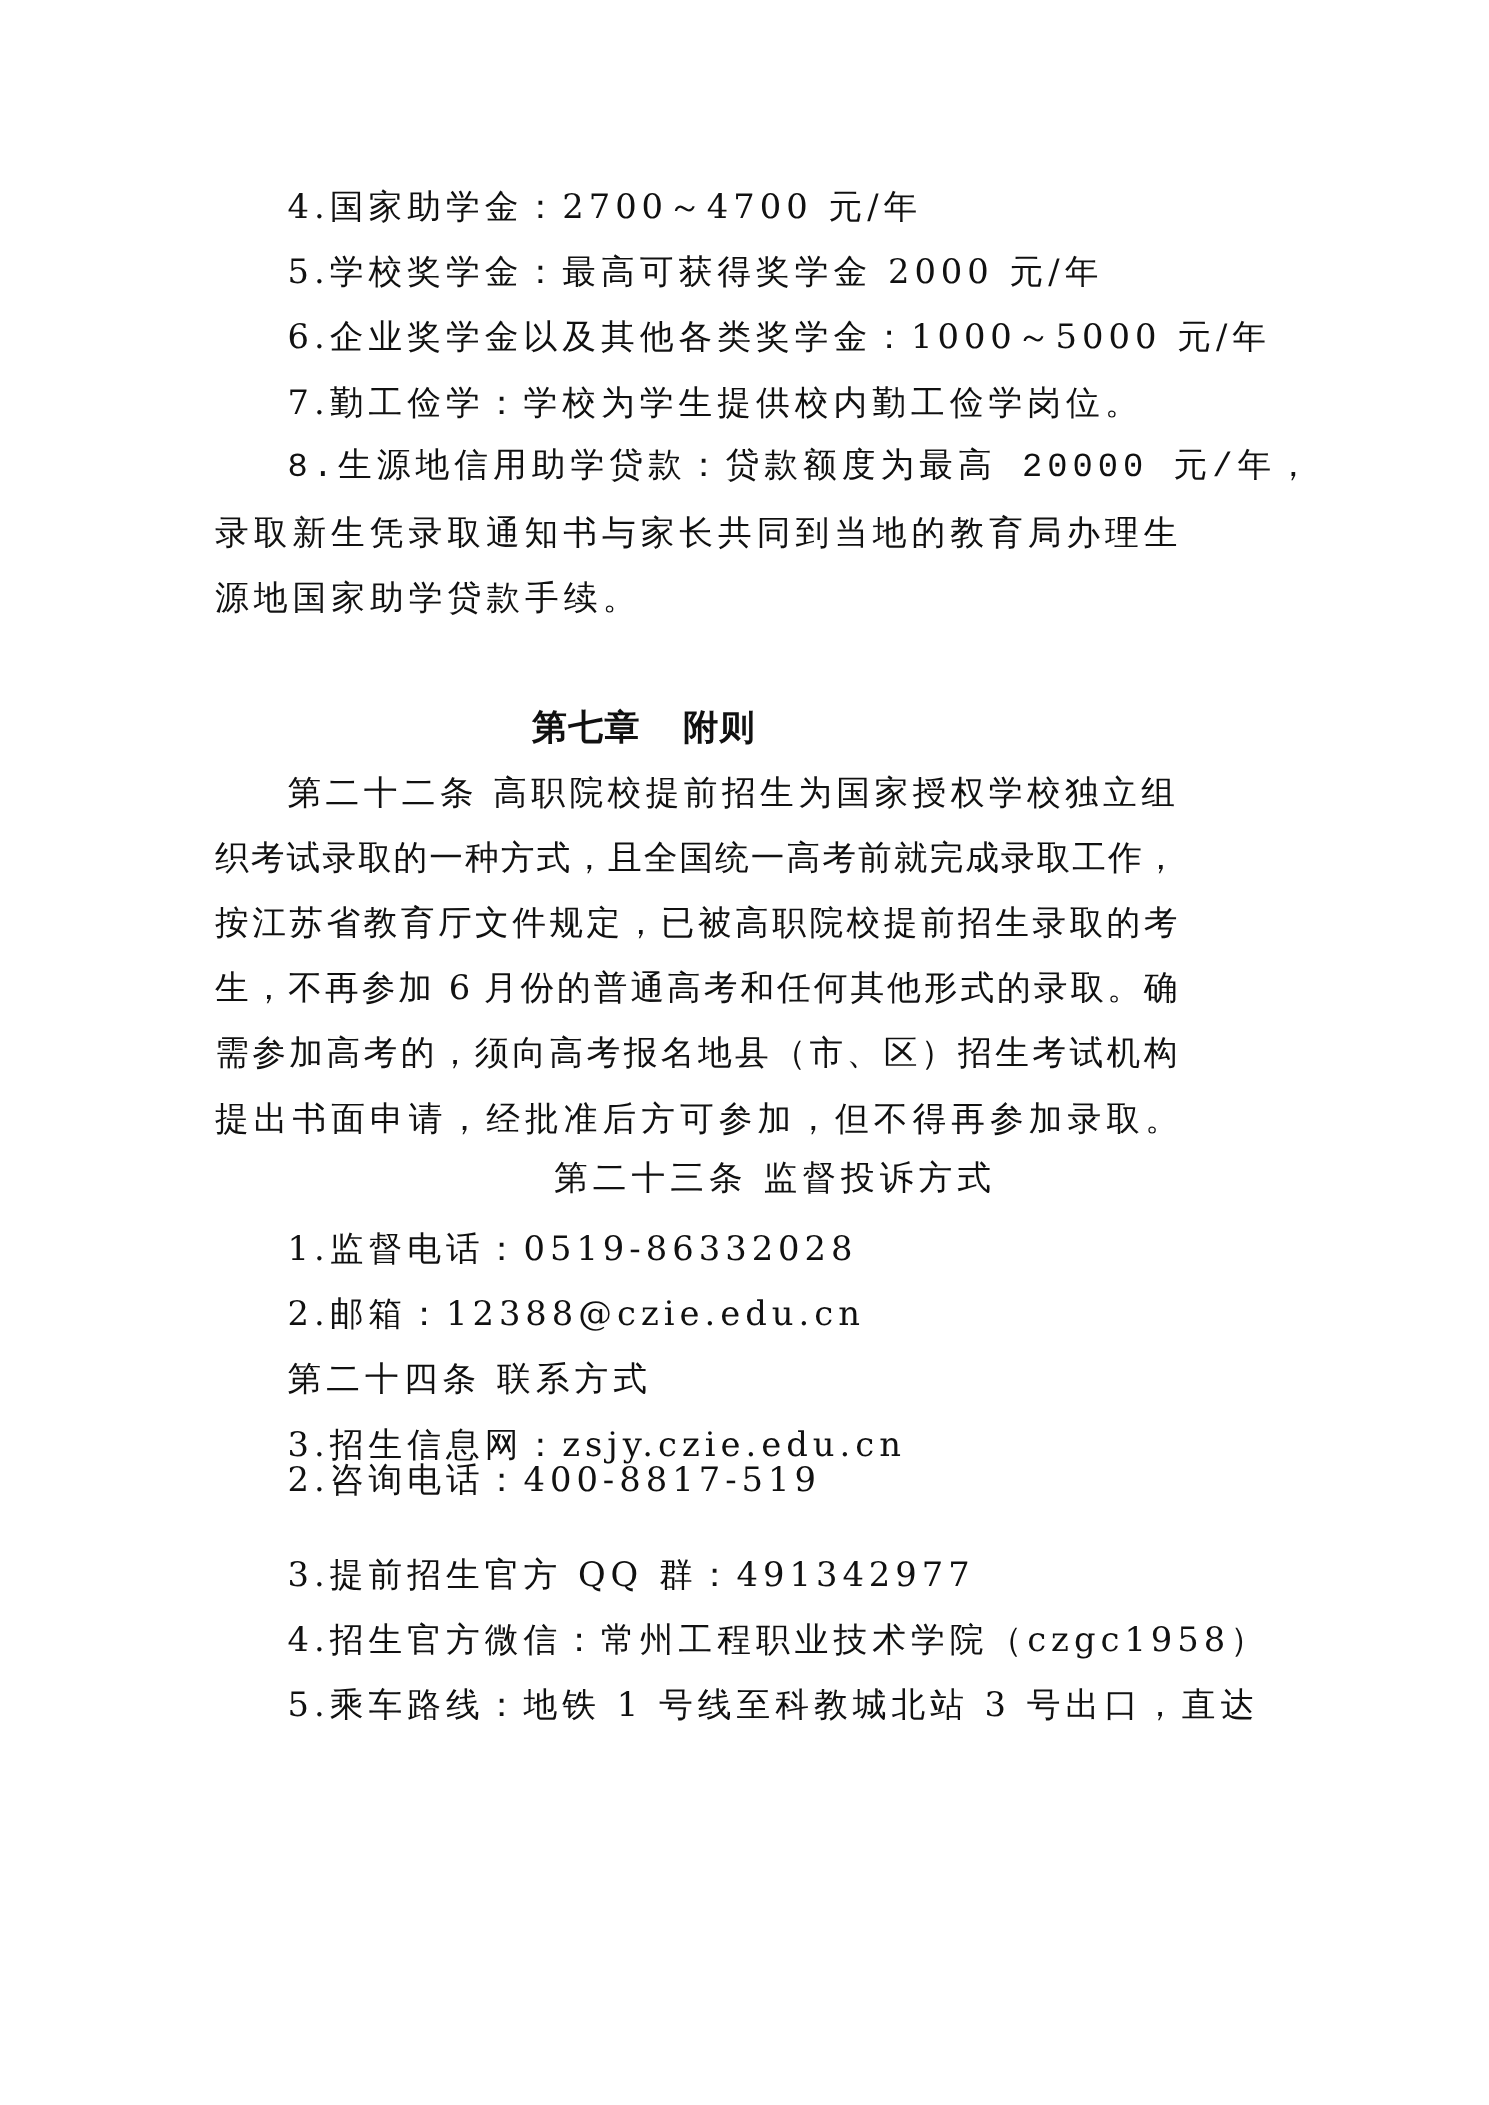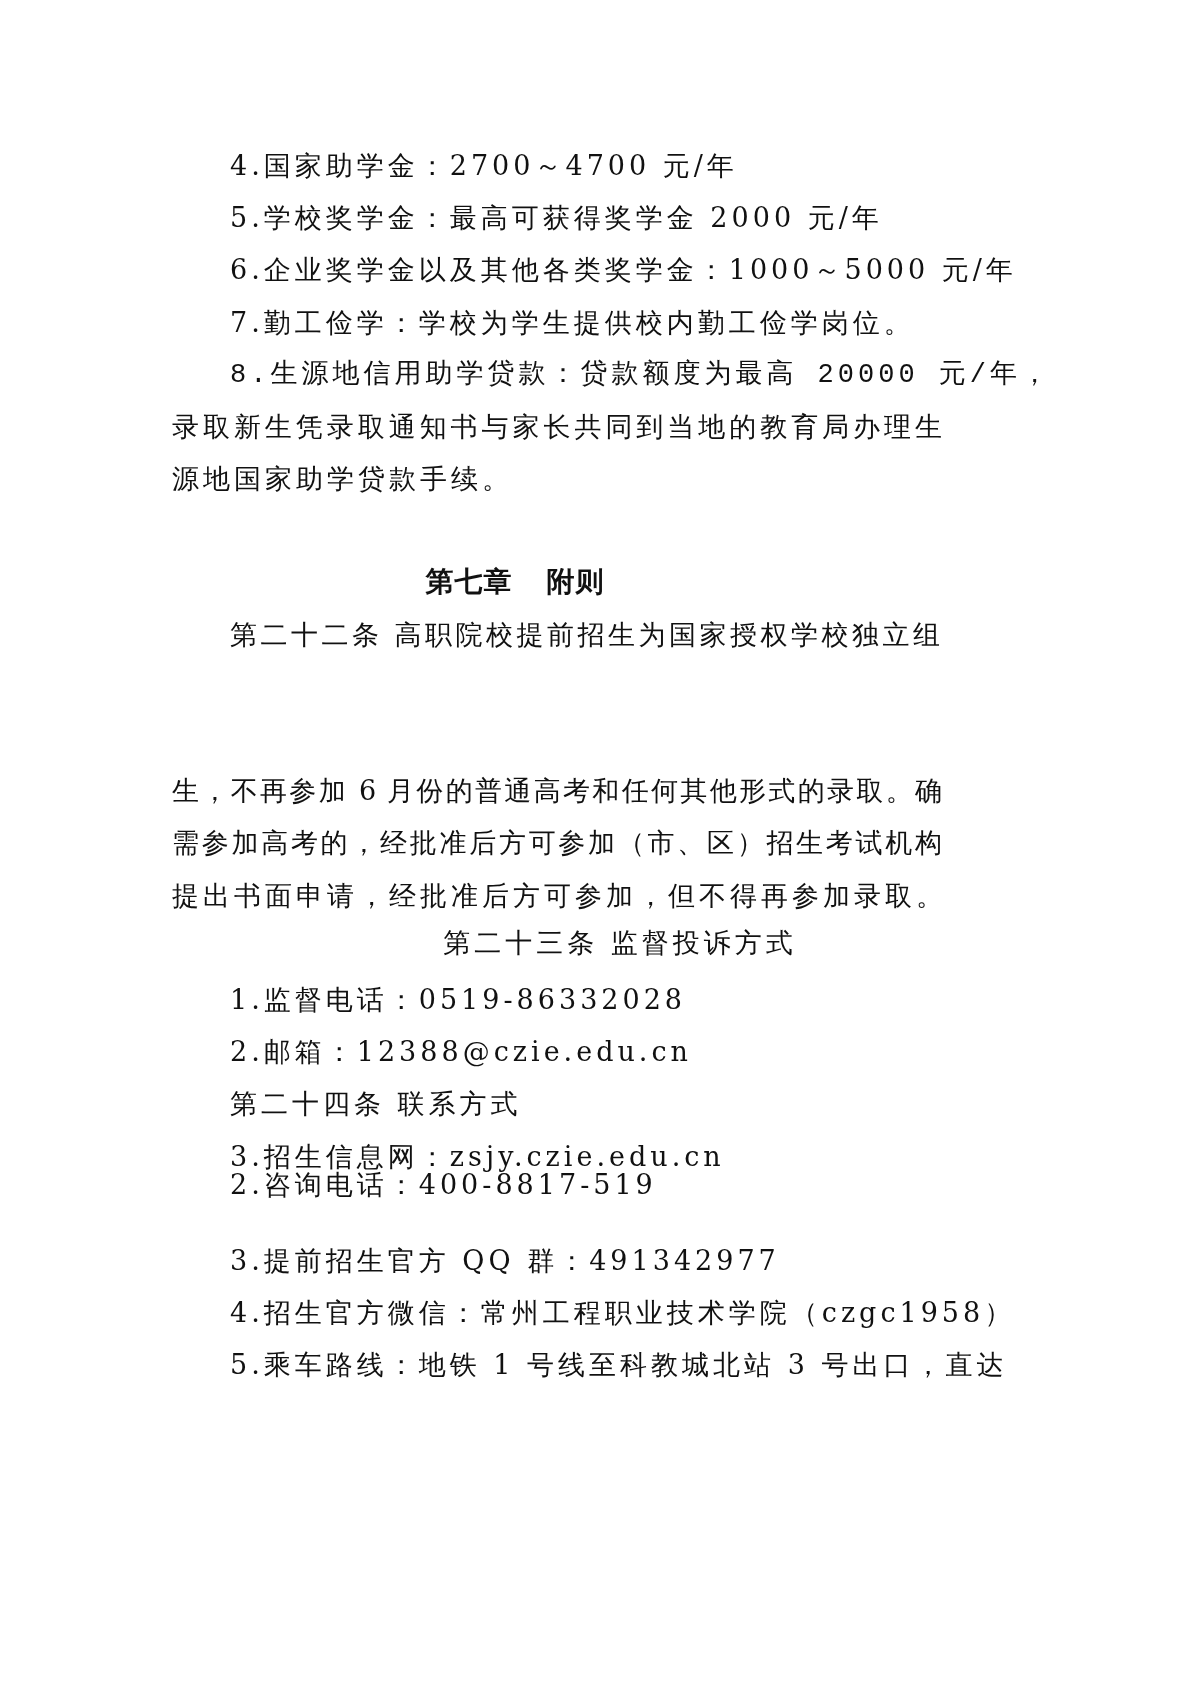--- a/index.html
+++ b/index.html
@@ -67,22 +67,24 @@
 
   <div class="line indent" style="top:358px; width:715px;font-family:Liberation Mono, monospace;">8.生源地信用助学贷款：贷款额度为最高 20000 元/年，</div>
   <div class="line justify" style="top:410px; width:770px;">录取新生凭录取通知书与家长共同到当地的教育局办理生</div>
   <div class="line" style="top:462px;">源地国家助学贷款手续。</div>
 
   <div class="heading" style="top:565px;">
     <span>第七章</span><span class="gap"></span><span>附则</span>
   </div>
 
   <div class="line indent justify" style="top:618px; width:710px;">第二十二条 高职院校提前招生为国家授权学校独立组</div>
+  <div class="line justify" style="top:670px; width:770px;">织考试录取的一种方式，且全国统一高考前就完成录取工作，</div>
+  <div class="line justify" style="top:722px; width:770px;">按江苏省教育厅文件规定，已被高职院校提前招生录取的考</div>
   <div class="line justify" style="top:774px; width:770px;">生，不再参加 6 月份的普通高考和任何其他形式的录取。确</div>
-  <div class="line justify" style="top:826px; width:770px;">需参加高考的，经批准后方可参加（市、区）招生考试机构</div>
+  <div class="line justify" style="top:826px; width:770px;">需参加高考的，须向高考报名地县（市、区）招生考试机构</div>
   <div class="line" style="top:879px;">提出书面申请，经批准后方可参加，但不得再参加录取。</div>
 
   <div class="line indent" style="top:926px;text-align:center;">第二十三条 监督投诉方式</div>
   <div class="line indent" style="top:983px;">1.监督电话：0519-86332028</div>
   <div class="line indent" style="top:1035px;">2.邮箱：12388@czie.edu.cn</div>
 
   <div class="line indent" style="top:1087px;">第二十四条 联系方式</div>
   <div class="line indent" style="top:1140px;">3.招生信息网：zsjy.czie.edu.cn</div>
   <div class="line indent" style="top:1168px;">2.咨询电话：400-8817-519</div>
   <div class="line indent" style="top:1244px;">3.提前招生官方 QQ 群：491342977</div>

